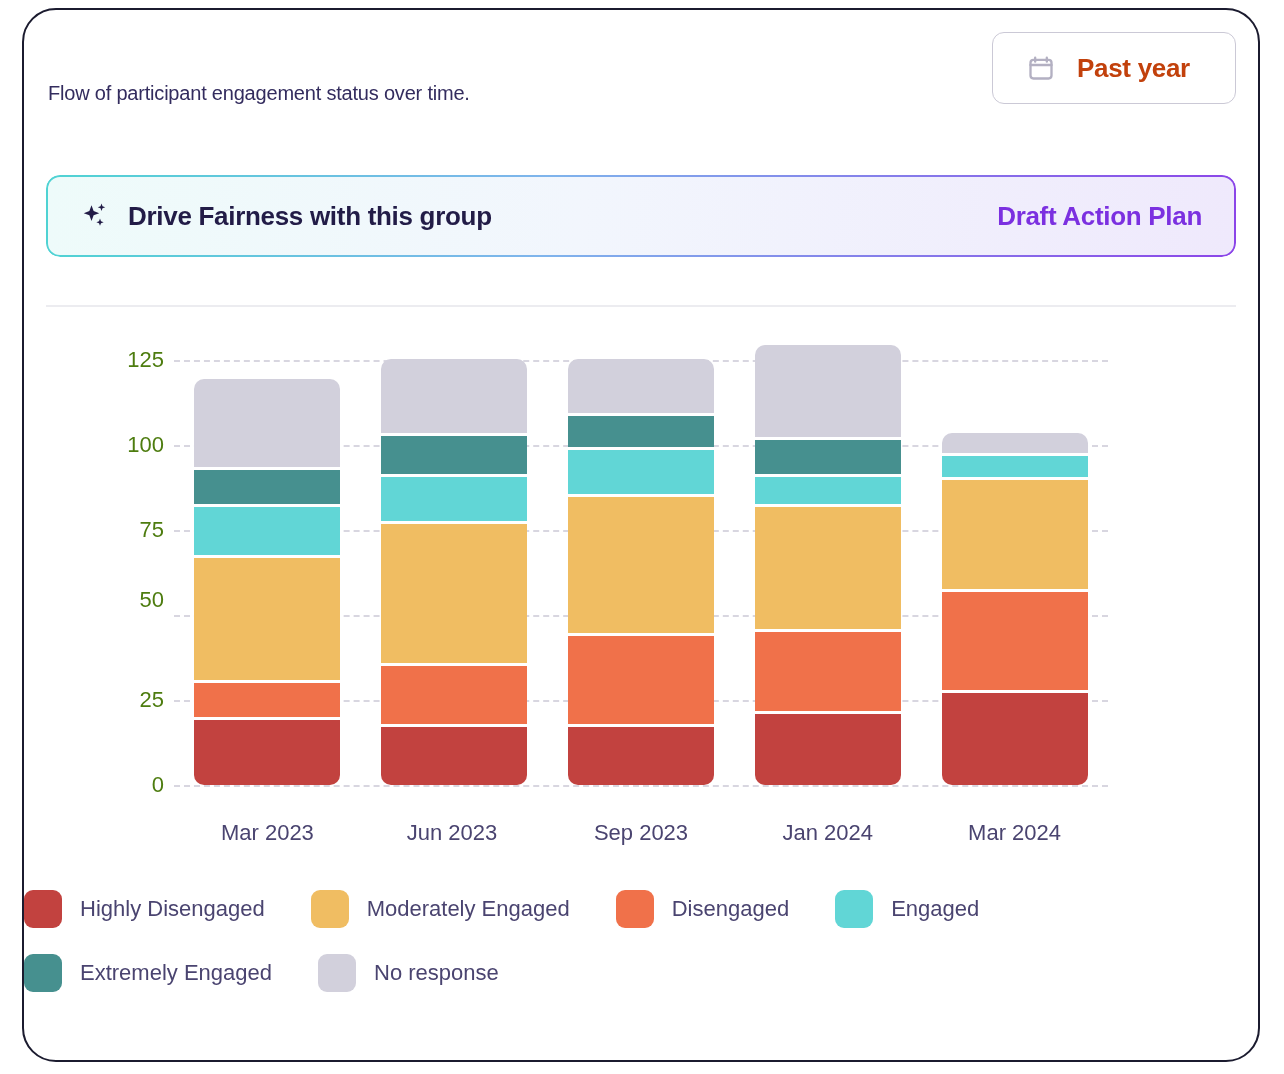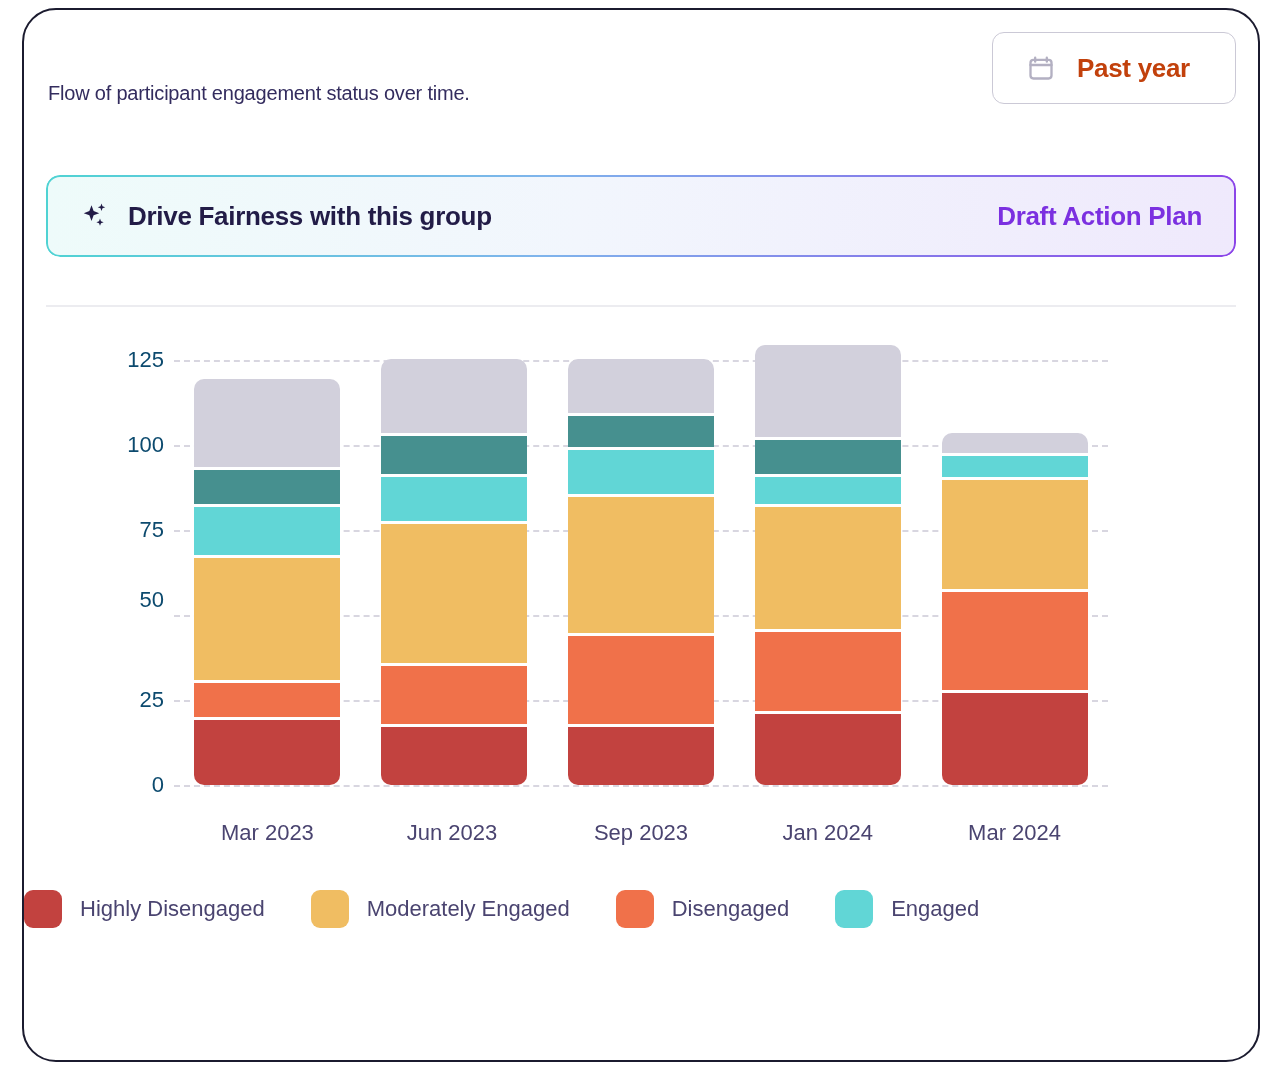--- a/index.html
+++ b/index.html
@@ -162,21 +162,21 @@
     width: 100%;
     height: 0;
     border-top: 2px dashed #d8d6e0;
   }
   .ytick {
     position: absolute;
     right: 1098px;
     width: 80px;
     text-align: right;
     font-size: 22px;
-    color: #0c4a6e;
+    color: #4d7c0f;
     transform: translateY(-50%);
   }
   .bars {
     position: absolute;
     left: 150px;
     top: 40px;
     width: 934px;
     height: 425px;
   }
   .bar {
@@ -343,15 +343,25 @@
         </div>
         <div class="legend-item">
           <span class="swatch" style="background: rgb(240, 113, 74);"></span>
           <span class="legend-label">Disengaged</span>
         </div>
         <div class="legend-item">
           <span class="swatch" style="background: rgb(97, 214, 214);"></span>
           <span class="legend-label">Engaged</span>
         </div>
       </div>
+    <div class="legend-row" id="legend-row-2">
+        <div class="legend-item">
+          <span class="swatch" style="background: rgb(70, 144, 143);"></span>
+          <span class="legend-label">Extremely Engaged</span>
+        </div>
+        <div class="legend-item">
+          <span class="swatch" style="background: rgb(210, 208, 220);"></span>
+          <span class="legend-label">No response</span>
+        </div>
+      </div>
   </div>
 
 </div>
 
 </body></html>

